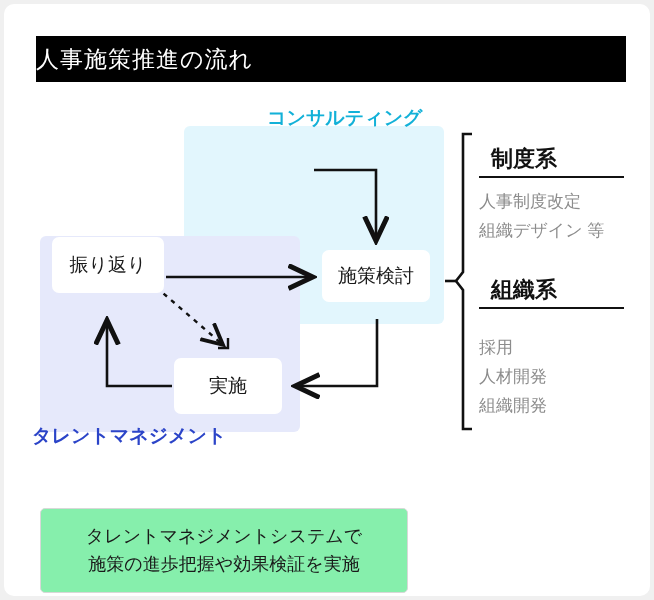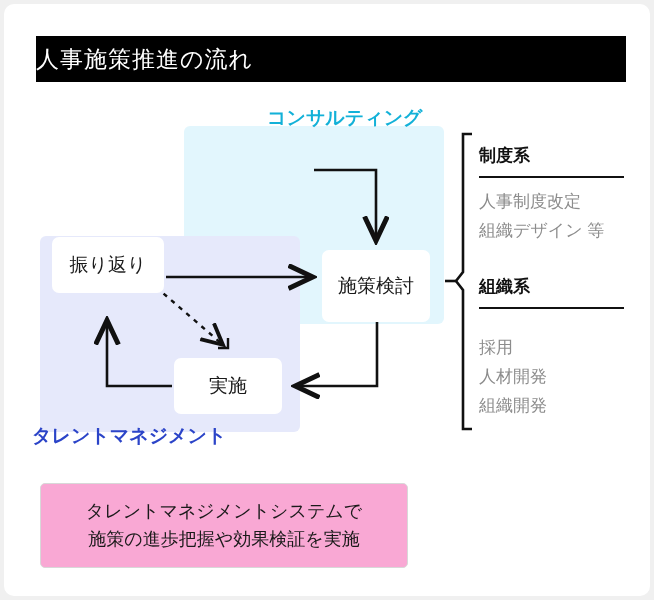--- a/index.html
+++ b/index.html
@@ -44,50 +44,50 @@
   #label-consulting{left:263px;top:101px;color:#13b1d8;}
   #label-talent{left:28px;top:419px;color:#2b44c8;}
 
   
   .node{
     position:absolute;background:#ffffff;border-radius:7px;
     display:flex;align-items:center;justify-content:center;
     color:#1a1a1a;font-size:19px;
   }
   #node-research{left:196px;top:140px;width:112px;height:52px;}
-  #node-plan{left:318px;top:246px;width:108px;height:72px;}
+  #node-plan{left:318px;top:246px;width:108px;height:52px;}
   #node-review{left:48px;top:233px;width:112px;height:56px;}
   #node-execute{left:170px;top:342px;width:108px;height:56px;margin-top:12px;}
 
   
   #arrows{position:absolute;left:0;top:0;width:646px;height:592px;pointer-events:none;}
 
   
   .col-head{
-    position:absolute;font-size:17px;font-weight:bold;color:#111111;white-space:nowrap;
+    position:absolute;font-size:22px;font-weight:bold;color:#111111;white-space:nowrap;margin-left:12px;
   }
   .col-rule{position:absolute;height:2px;background:#111111;width:145px;}
   .col-item{
     position:absolute;font-size:17px;color:#8c8c8c;white-space:nowrap;
   }
   #head-seido{left:475px;top:140px;}
   #rule-seido{left:475px;top:172px;}
   #seido-0{left:475px;top:186px;}
   #seido-1{left:475px;top:215px;}
   #head-soshiki{left:475px;top:271px;}
   #rule-soshiki{left:475px;top:303px;}
   #soshiki-0{left:475px;top:332px;}
   #soshiki-1{left:475px;top:361px;}
   #soshiki-2{left:475px;top:390px;}
 
   
   #caption-box{
-    position:absolute;left:36px;top:479px;
+    position:absolute;left:36px;top:504px;
     width:366px;height:83px;
-    background:#f9a8d4;border:1px solid #d8d8d8;border-radius:5px;
+    background:#86efac;border:1px solid #d8d8d8;border-radius:5px;
     display:flex;flex-direction:column;align-items:center;justify-content:center;
   }
   .caption-line{font-size:18px;color:#1a1a1a;line-height:1.55;white-space:nowrap;}
 </style>
 </head>
 <body>
 
 <div id="card">
 
   <div id="title-bar">

